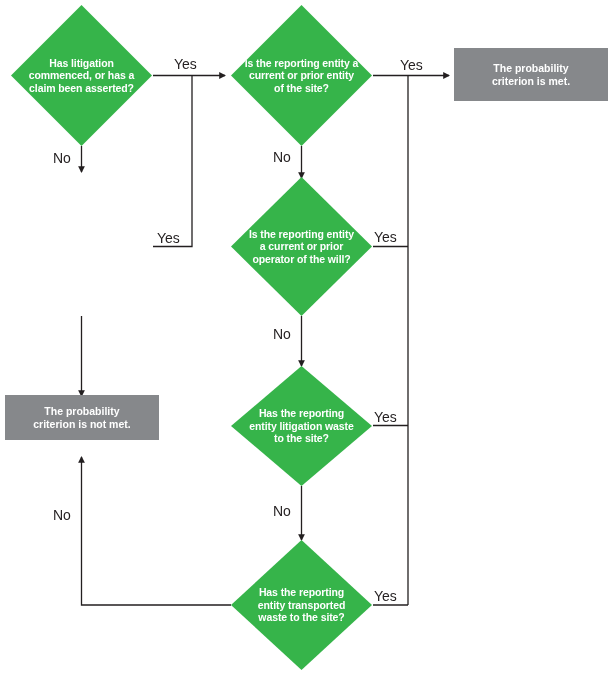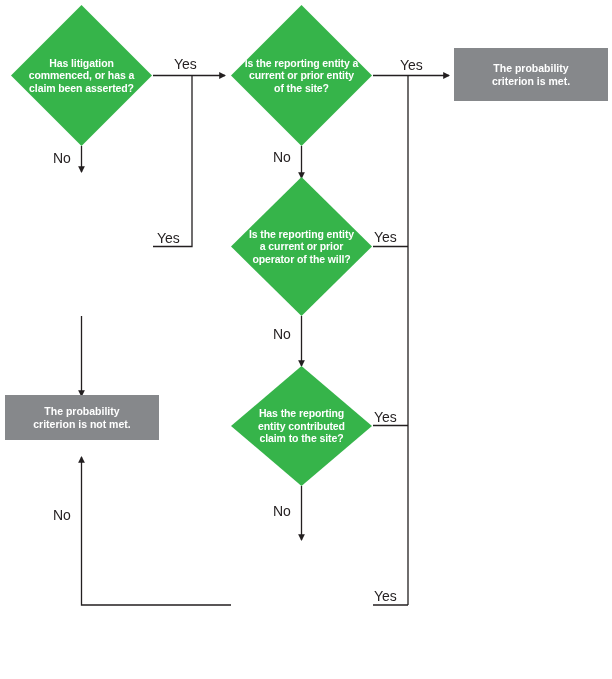--- a/index.html
+++ b/index.html
@@ -124,23 +124,26 @@
 
   <div class="diamond" style="left:231px; top:5px; width:141px; height:141px;">
     <span class="dlabel" style="font-size:10.5px; max-width:116px;">Is the reporting entity a current or prior entity of the site?</span>
   </div>
 
   <div class="diamond" style="left:231px; top:177px; width:141px; height:139px;">
     <span class="dlabel" style="font-size:10.5px; max-width:112px;">Is the reporting entity a current or prior operator of the will?</span>
   </div>
 
   <div class="diamond" style="left:231px; top:366px; width:141px; height:120px;">
-    <span class="dlabel" style="font-size:10.5px; max-width:114px;">Has the reporting entity contributed claim to the site?</span>
+    <span class="dlabel" style="font-size:10.5px; max-width:114px;">Has the reporting entity litigation waste to the site?</span>
   </div>
 
+  <div class="diamond" style="left:231px; top:540px; width:141px; height:130px;">
+    <span class="dlabel" style="font-size:10.5px; max-width:114px;">Has the reporting entity transported waste to the site?</span>
+  </div>
 
   <div class="rectbox" style="left:454px; top:48px; width:154px; height:53px;">
     <span class="rlabel" style="font-size:10.5px;">The probability criterion is met.</span>
   </div>
 
   <div class="rectbox" style="left:5px; top:395px; width:154px; height:45px;">
     <span class="rlabel" style="font-size:10.5px;">The probability criterion is not met.</span>
   </div>
 
   <span class="edge-label" style="left:174px; top:57px;">Yes</span>

